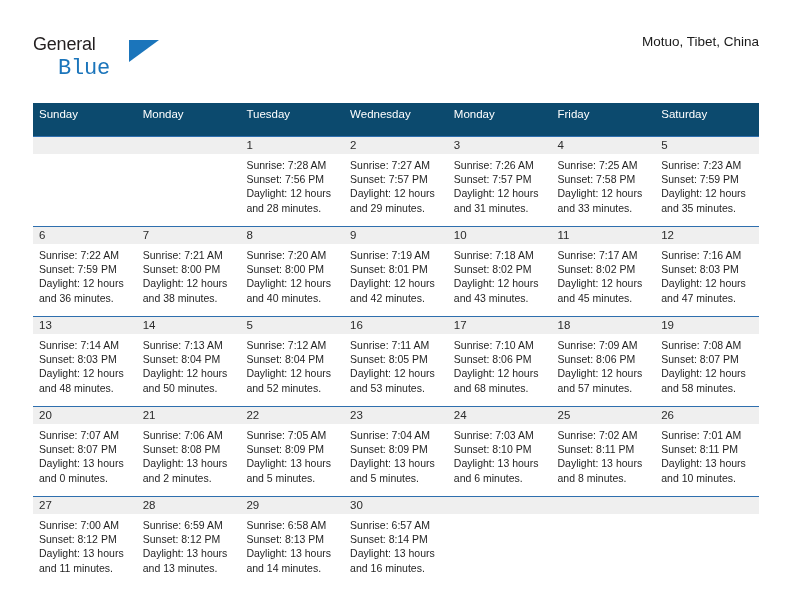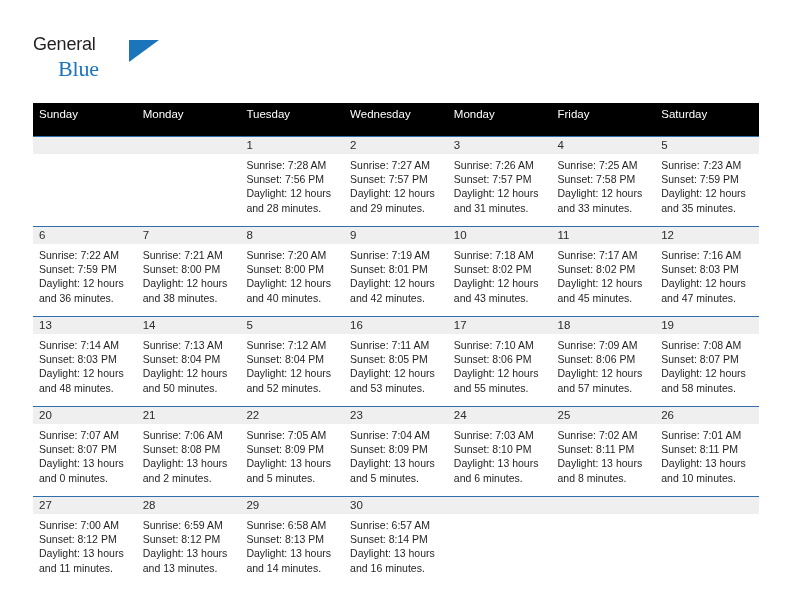--- a/index.html
+++ b/index.html
@@ -47,21 +47,21 @@
     font-family: "Liberation Sans", sans-serif;
   }
 
   .brand-blue {
     position: absolute;
     left: 25px;
     top: 22px;
     font-size: 22px;
     letter-spacing: -0.2px;
     color: #1b75bb;
-    font-family: Liberation Serif, serif;
+    font-family: Liberation Mono, monospace;
   }
 
   .brand-triangle {
     position: absolute;
     left: 96px;
     top: 6px;
     width: 0;
     height: 0;
     border-left: 30px solid #1b75bb;
     border-bottom: 22px solid transparent;
@@ -94,21 +94,21 @@
   .calendar {
     position: absolute;
     left: 33px;
     top: 103px;
     width: 726px;
     border-collapse: collapse;
     table-layout: fixed;
   }
 
   .calendar th {
-    background: #000000;
+    background: #0c4a6e;
     color: #ffffff;
     font-size: 11.5px;
     font-weight: normal;
     text-align: left;
     padding: 5px 0 16px 6px;
     height: 21px;
     line-height: 12px;
   }
 
   .daycell {
@@ -154,20 +154,21 @@
 
   <div class="header">
 
     <div class="brand">
       <span class="brand-general">General</span>
       <span class="brand-triangle"></span>
       <span class="brand-blue">Blue</span>
     </div>
 
     <div class="title-block">
+      <div class="cal-subtitle">Motuo, Tibet, China</div>
     </div>
 
   </div>
 
   <table class="calendar">
     <thead>
       <tr>
         <th>Sunday</th>
         <th>Monday</th>
         <th>Tuesday</th>
@@ -347,21 +348,21 @@
             <div>Daylight: 12 hours</div>
             <div>and 53 minutes.</div>
           </div>
         </td>
         <td class="daycell">
           <div class="daynum-band">17</div>
           <div class="info">
             <div>Sunrise: 7:10 AM</div>
             <div>Sunset: 8:06 PM</div>
             <div>Daylight: 12 hours</div>
-            <div>and 55 minutes.</div>
+            <div>and 68 minutes.</div>
           </div>
         </td>
         <td class="daycell">
           <div class="daynum-band">18</div>
           <div class="info">
             <div>Sunrise: 7:09 AM</div>
             <div>Sunset: 8:06 PM</div>
             <div>Daylight: 12 hours</div>
             <div>and 57 minutes.</div>
           </div>

